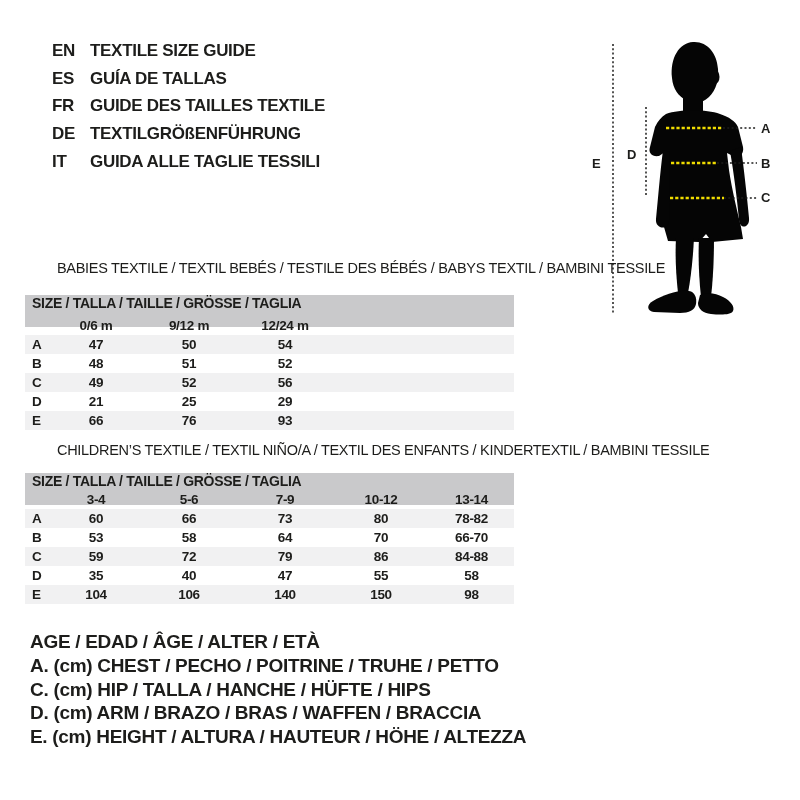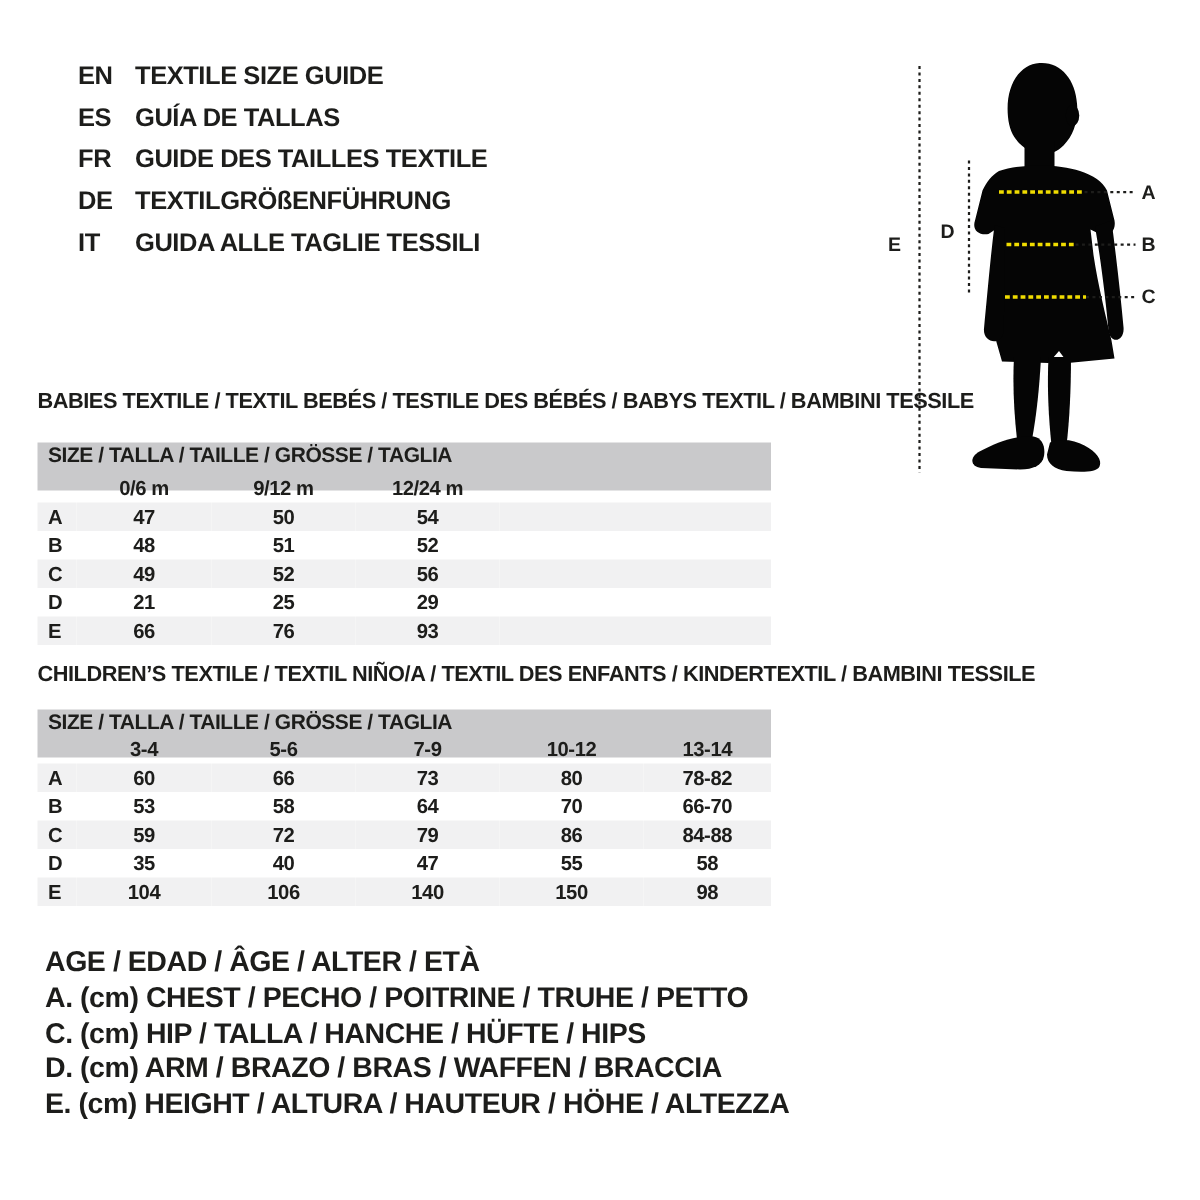--- a/index.html
+++ b/index.html
@@ -9,21 +9,21 @@
     letter-spacing:-0.3px;overflow:hidden;
   }
   .abs{position:absolute;}
 
   
   .lang-list{left:30px;top:37px;font-size:17px;line-height:27.7px;font-weight:700;margin-left:22px;}
   .lang-row{display:flex;}
   .lang-code{width:38px;flex:none;}
 
   
-  .section-heading{font-size:14.5px;font-weight:700;white-space:nowrap;}
+  .section-heading{font-size:14.5px;font-weight:400;white-space:nowrap;margin-left:32px;}
 
   
   .size-bar{
     width:489px;height:32px;background:#c9c9cb;
     font-size:14px;font-weight:700;line-height:17px;padding-left:7px;
     box-sizing:border-box;white-space:nowrap;
   }
 
   
   table.size-table{

